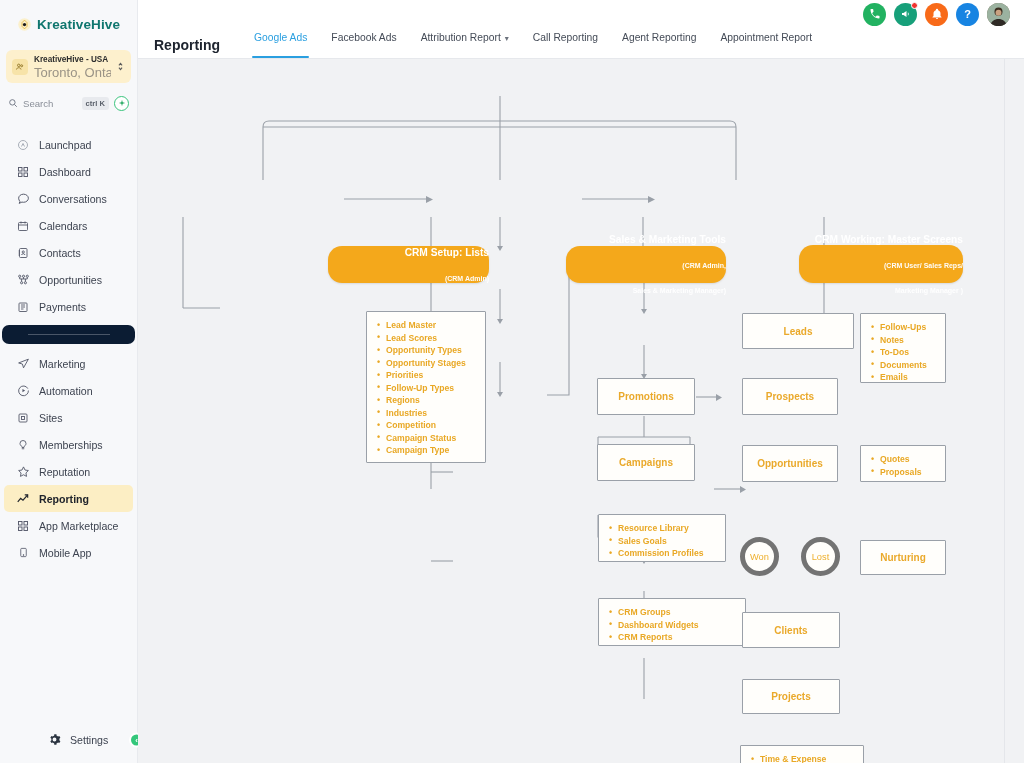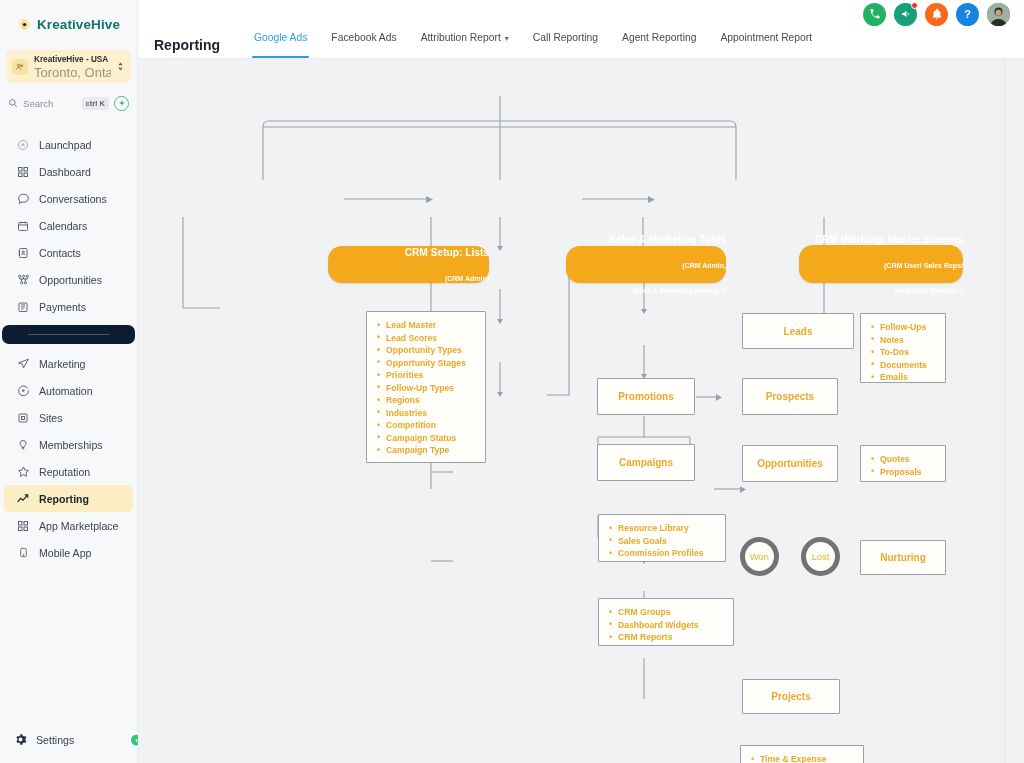--- a/index.html
+++ b/index.html
@@ -83,21 +83,21 @@
   .nav-divider {
     height: 19px; margin: 5px 2px 6px 2px;
     background: #0b1c33; border-radius: 7px;
     display:flex;align-items:center;justify-content:center;
   }
   .nav-divider span { display:block; width:82px; height:1px; background:#4a5668; }
 
   .sidebar-bottom {
     margin-top: auto; height: 46px;
     display:flex; align-items:center; padding: 0 14px; gap: 9px;
-    font-size: 10.6px; color:#3d4350; position: relative;
+    font-size: 10.6px; color:#3d4350; position: relative; margin-left: 34px;
   }
   .collapse-btn {
     position:absolute; right: -7px; top: 50%; transform: translateY(-50%);
     width:15px;height:15px;border-radius:50%;
     background:#34c77b; color:#fff; display:flex;align-items:center;justify-content:center;
     font-size:8px; font-weight:700; border:2px solid #fff;
   }
 
   
   .main { flex:1; display:flex; flex-direction:column; min-width:0; background:#f1f2f4;}
@@ -580,33 +580,34 @@
         </div>
 
         <div class="listbox" style="left:460px; top:455px; width:128px; height:48px;">
           <ul>
             <li>Resource Library</li>
             <li>Sales Goals</li>
             <li>Commission Profiles</li>
           </ul>
         </div>
 
-        <div class="listbox" style="left:460px; top:539px; width:136px; height:48px;">
+        <div class="listbox" style="left:460px; top:539px; width:148px; height:48px;">
           <ul>
             <li>CRM Groups</li>
             <li>Dashboard Widgets</li>
             <li>CRM Reports</li>
           </ul>
         </div>
 
         <div class="node circle" style="left:602px; top:478px; width:39px; height:39px;">Won</div>
         <div class="node circle" style="left:663px; top:478px; width:39px; height:39px;">Lost</div>
 
         <div class="node" style="left:722px; top:481px; width:86px; height:35px;">Nurturing</div>
 
+        <div class="node" style="left:604px; top:553px; width:98px; height:36px;">Clients</div>
         <div class="node" style="left:604px; top:620px; width:98px; height:35px;">Projects</div>
 
         <div class="listbox" style="left:602px; top:686px; width:124px; height:49px;">
           <ul>
             <li>Time &amp; Expense</li>
 
           </ul>
         </div>
 
       </div>

